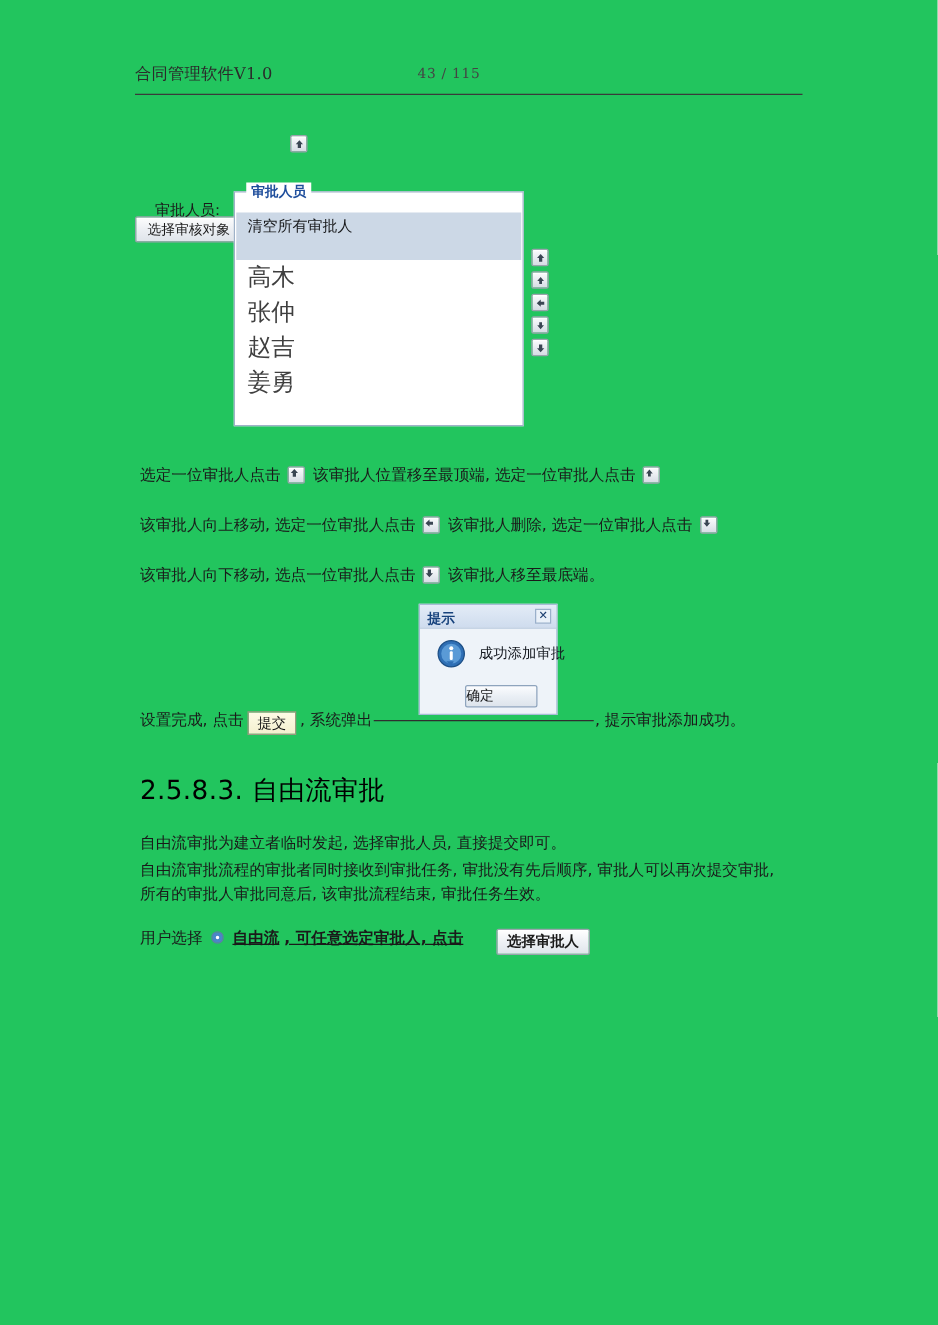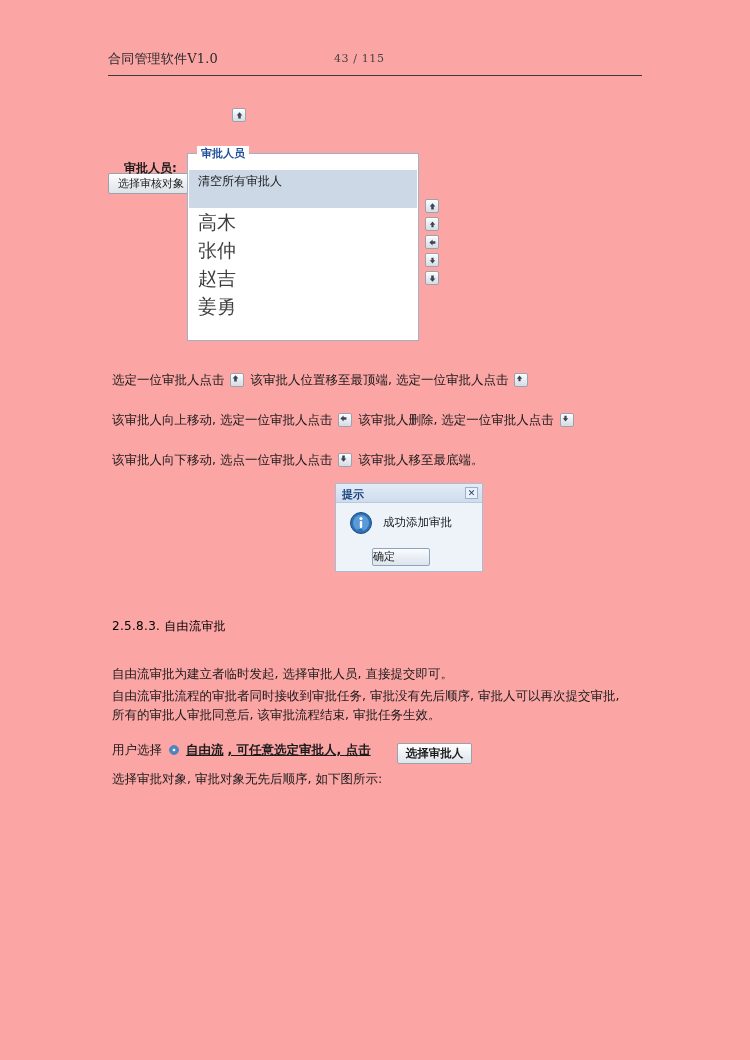--- a/index.html
+++ b/index.html
@@ -7,21 +7,21 @@
     padding: 0;
     background: #e8e8e8;
   }
   body {
     font-family: "DejaVu Sans", "Liberation Sans", sans-serif;
   }
   .page {
     position: relative;
     width: 750px;
     height: 1060px;
-    background: #fca5a5;
+    background: #22c55e;
     margin: 0 auto;
     overflow: hidden;
     box-sizing: border-box;
   }
 
   
   .doc-header {
     position: absolute;
     left: 108px;
     top: 50px;
@@ -103,21 +103,21 @@
     position: absolute;
     left: 0px;
     top: 24px;
   }
   .widget-label {
     position: absolute;
     left: 16px;
     top: 52px;
     font-size: 12px;
     color: #1a1a1a;
-    font-weight: bold;
+    font-weight: normal;
     white-space: nowrap;
   }
   .fieldset {
     position: absolute;
     left: 79px;
     top: 45px;
     width: 232px;
     height: 188px;
     border: 1px solid #9fb2c8;
     border-top: 1px solid #9fb2c8;
@@ -185,21 +185,21 @@
   }
   .p1 { left: 112px; top: 370px; }
   .p2 { left: 112px; top: 410px; }
   .p3 { left: 112px; top: 450px; }
 
   
   .dialog {
     position: absolute;
     left: 335px;
     top: 483px;
-    width: 148px;
+    width: 111px;
     height: 89px;
     border: 1px solid #a7bcd6;
     background: #eef3f9;
     box-sizing: border-box;
   }
   .dialog-title {
     position: relative;
     height: 19px;
     background: linear-gradient(to bottom, #e3ecf7 0%, #cfdcee 100%);
     border-bottom: 1px solid #b9cade;
@@ -296,21 +296,21 @@
     vertical-align: 3px;
     margin: 0 1px;
     height: 1px;
   }
 
   
   .heading {
     position: absolute;
     left: 112px;
     top: 618px;
-    font-size: 12px;
+    font-size: 21px;
     color: #000000;
     white-space: nowrap;
     letter-spacing: 0.3px;
   }
 
   
   .p4 { left: 112px; top: 664px; text-align: right; }
   .p5 { left: 112px; top: 686px; white-space: normal; width: 520px; }
   .p6 { left: 112px; top: 740px; }
   .p7 { left: 112px; top: 769px; }
@@ -460,29 +460,31 @@
           <rect x="11.8" y="10" width="2.4" height="7" rx="1" fill="#ffffff"></rect>
         </svg>
       </span>
       <span class="dialog-msg">成功添加审批</span>
     </div>
     <div class="dialog-footer">
       <span class="dialog-ok">确定</span>
     </div>
   </div>
 
+  <div class="p-submit">
+    <span>设置完成, 点击</span><span class="btn-submit">提交</span><span>, 系统弹出</span><span class="blank-rule"></span><span>, 提示审批添加成功。</span>
+  </div>
 
   <div class="heading">2.5.8.3. 自由流审批</div>
 
   <div class="para p4">自由流审批为建立者临时发起, 选择审批人员, 直接提交即可。</div>
   <div class="para p5">自由流审批流程的审批者同时接收到审批任务, 审批没有先后顺序, 审批人可以再次提交审批, 所有的审批人审批同意后, 该审批流程结束, 审批任务生效。</div>
 
   <div class="para p6">
     <span>用户选择</span>
     <span class="radio-mark"></span>
     <span class="bold-seg">自由流</span>
     <span class="bold-seg">, 可任意选定审批人, 点击</span>
     <span class="btn-choose">选择审批人</span>
   </div>
 
-  <div class="para p7">选择审批对象, 审批对象无先后顺序, 如下图所示:</div>
 
 </div>
 
 </body></html>

